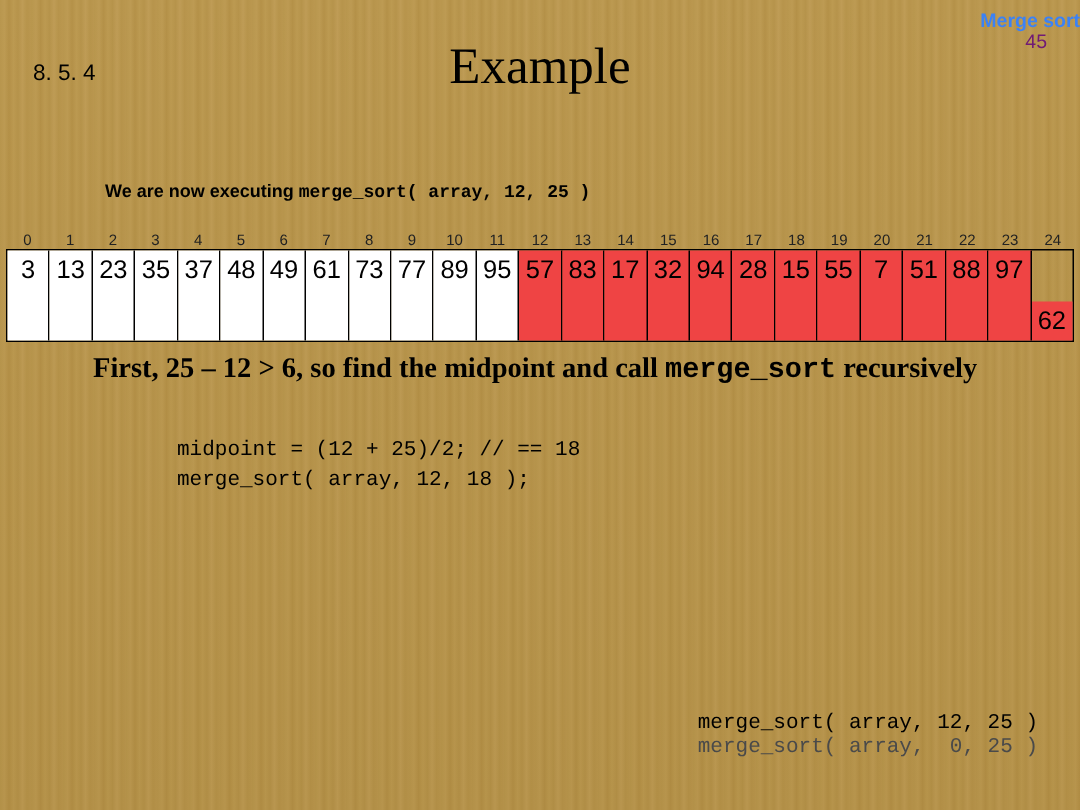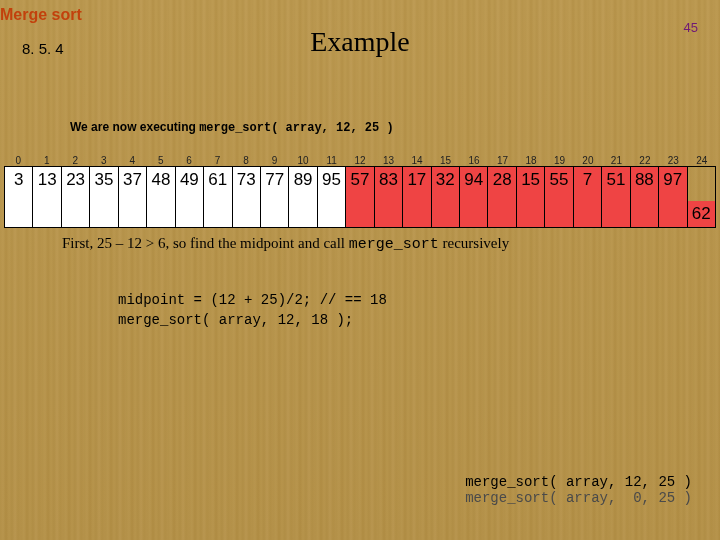--- a/index.html
+++ b/index.html
@@ -12,45 +12,45 @@
         #d4be85 12px, #dec998 15px, #d5bf86 18px, #d9c38d 21px),
       linear-gradient(180deg, #dbc690, #d4be85);
     background-blend-mode: multiply;
     position: relative;
     color: #000;
   }
   .header-title {
     position: absolute;
     top: 6px;
     left: 0; right: 0;
-    text-align: left;
-    font-size: 16px;
+    text-align: right;
+    font-size: 13px;
     font-weight: bold;
-    color: #c2410c;
+    color: #3b82f6;
   }
   .page-num {
     position: absolute;
     top: 20px;
     right: 22px;
     font-size: 13px;
     color: #701a75;
   }
   .section-num {
     position: absolute;
     top: 40px;
     left: 22px;
     font-size: 15px;
     color: #000;
   }
   .example-title {
     position: absolute;
     top: 26px;
     left: 0; right: 0;
     text-align: center;
-    font-size: 28px;
+    font-size: 34px;
     font-family: "Times New Roman", serif;
     color: #000;
   }
   .intro {
     position: absolute;
     top: 120px;
     left: 70px;
     font-size: 12px;
   }
   .intro .code { font-family: "Courier New", monospace; }
@@ -80,22 +80,23 @@
     padding: 3px 0;
     border-right: 1px solid #000;
     background: #fff;
   }
   .cells .cell:last-child { border-right: none; margin-top: 34px; }
   .cells .cell.highlight { background: #ef4444; }
   .explain {
     position: absolute;
     top: 235px;
     left: 62px;
-    font-size: 15px;
+    font-size: 19px;
     font-family: "Times New Roman", serif;
+    font-weight: bold;
   }
   .explain .code { font-family: "Courier New", monospace; }
   .code-block {
     position: absolute;
     top: 258px;
     left: 118px;
     font-family: "Courier New", monospace;
     font-size: 14px;
     line-height: 1.45;
     white-space: pre;

